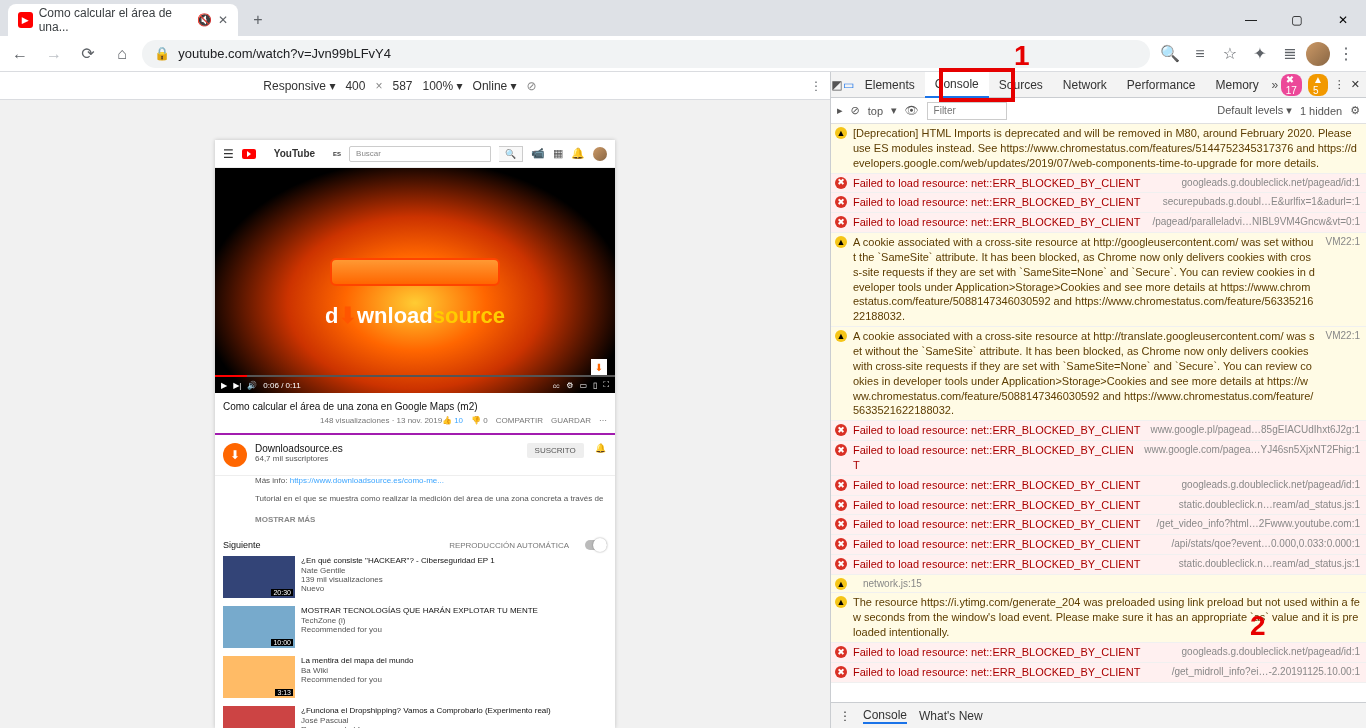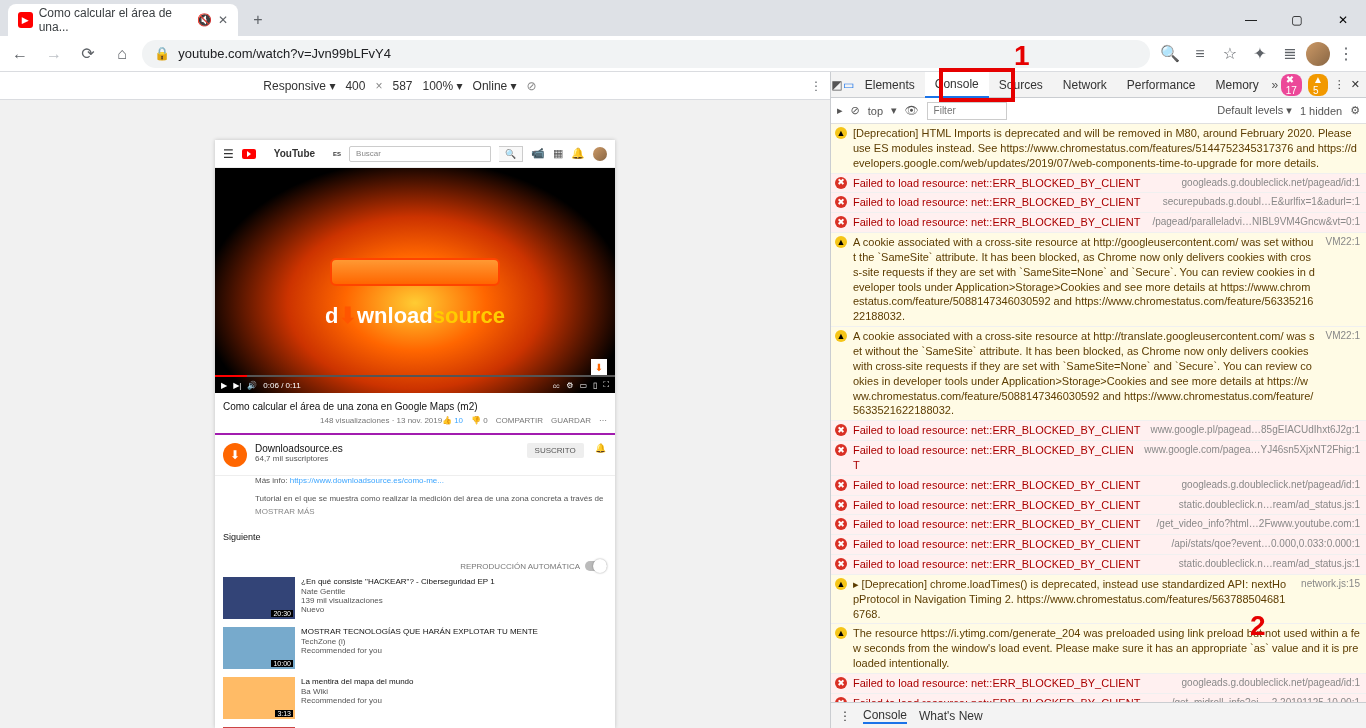--- a/index.html
+++ b/index.html
@@ -212,26 +212,26 @@
             <div class="ch-name">Downloadsource.es</div>
             <div>64,7 mil suscriptores</div>
           </div>
           <div class="sub-btn">SUSCRITO</div>
           <div class="bell">🔔</div>
         </div>
         <div class="desc">
           <div><span>Más info: </span><a>https://www.downloadsource.es/como-me...</a></div>
           <br>
           <div>Tutorial en el que se muestra como realizar la medición del área de una zona concreta a través de</div>
-          <div style="color:#888; margin-top:4px;">MOSTRAR MÁS</div>
+          <div style="color:#888; margin-top:12px;font-weight:bold;">MOSTRAR MÁS</div>
         </div>
         <div class="next-sec">
           <div class="next-head">
             <span>Siguiente</span>
-            <span style="display:flex;gap:5px;align-items:center;color:#777;font-size:8px;margin-top:29px;">
+            <span style="display:flex;gap:16px;align-items:center;color:#777;font-size:8px;">
               <span>REPRODUCCIÓN AUTOMÁTICA</span>
               <span class="toggle"></span>
             </span>
           </div>
           <div id="recs">
               <div class="rec">
                 <div class="thumb" style="background:#347">
                   <span class="dur">20:30</span>
                 </div>
                 <div class="rec-info">
@@ -368,21 +368,20 @@
             <span class="msg">Failed to load resource: net::ERR_BLOCKED_BY_CLIENT</span>
             <span class="src">/api/stats/qoe?event…0.000,0.033:0.000:1</span>
           </div>
           <div class="log err">
             <span class="icon">✖</span>
             <span class="msg">Failed to load resource: net::ERR_BLOCKED_BY_CLIENT</span>
             <span class="src">static.doubleclick.n…ream/ad_status.js:1</span>
           </div>
           <div class="log warn">
             <span class="icon">▲</span>
-            <span class="msg">▸ [Deprecation] chrome.loadTimes() is deprecated, instead use standardized API: nextHopProtocol in Navigation Timing 2. https://www.chromestatus.com/features/5637885046816768.</span>
             <span class="src">network.js:15</span>
           </div>
           <div class="log warn">
             <span class="icon">▲</span>
             <span class="msg">The resource https://i.ytimg.com/generate_204 was preloaded using link preload but not used within a few seconds from the window's load event. Please make sure it has an appropriate `as` value and it is preloaded intentionally.</span>
           </div>
           <div class="log err">
             <span class="icon">✖</span>
             <span class="msg">Failed to load resource: net::ERR_BLOCKED_BY_CLIENT</span>
             <span class="src">googleads.g.doubleclick.net/pagead/id:1</span>

